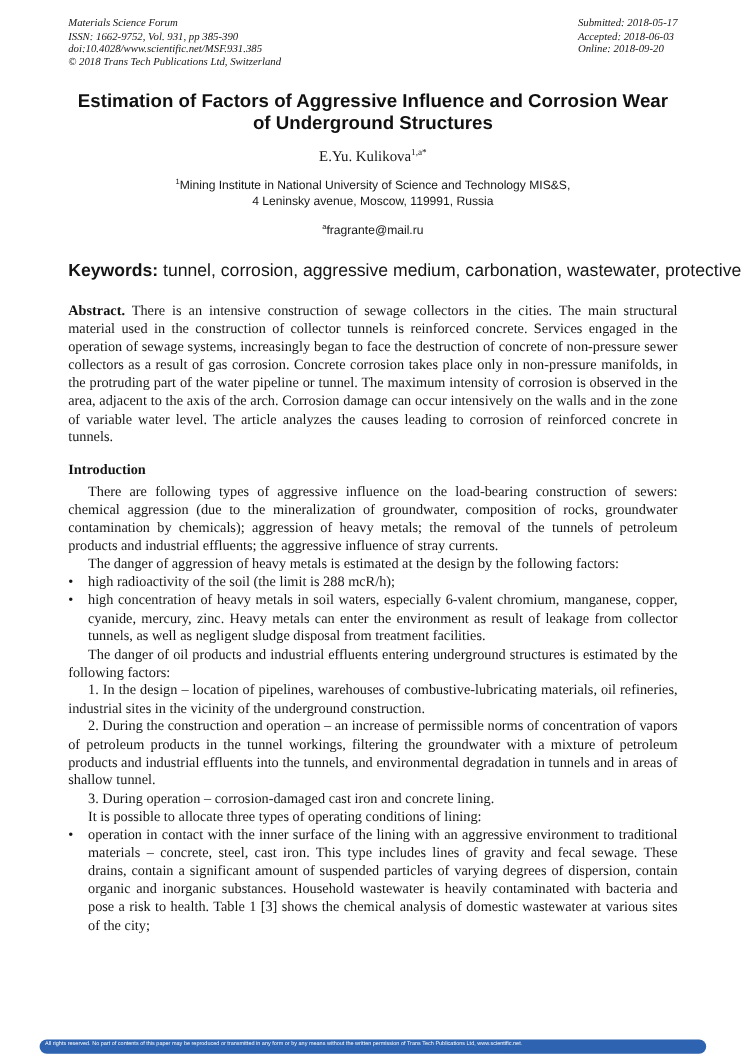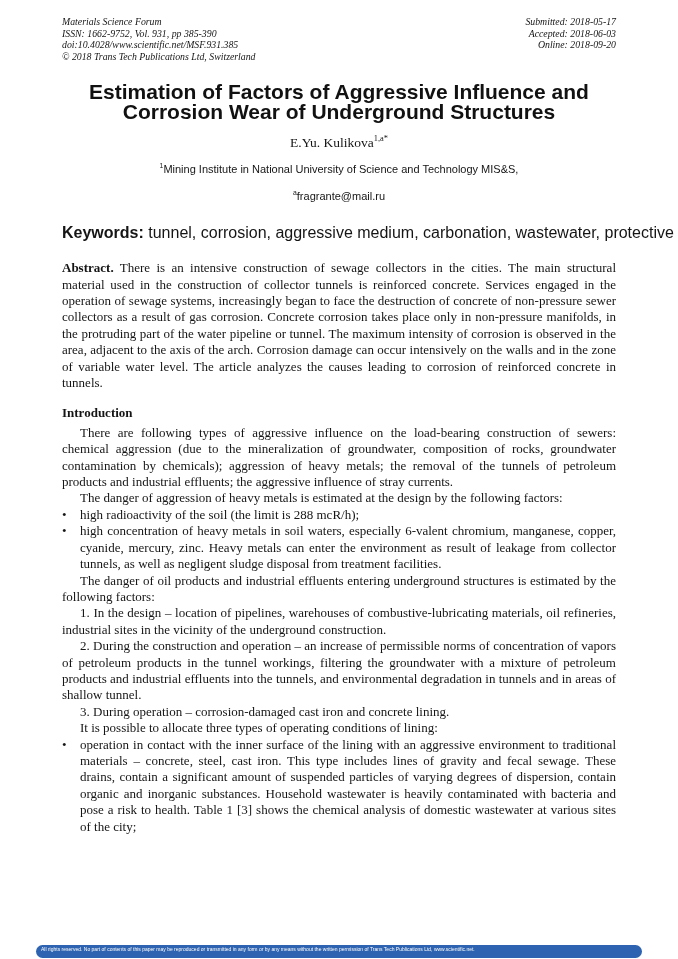--- a/index.html
+++ b/index.html
@@ -18,27 +18,27 @@
   }
 
   
   .page-header {
     display: flex;
     justify-content: space-between;
     font-style: italic;
     font-size: 9.8px;
     line-height: 11.6px;
   }
-  .date-info { text-align: right; }
+  .date-info { text-align: left; }
 
   
   .title {
     font-family: "Liberation Sans", sans-serif;
     font-weight: bold;
-    font-size: 21px;
+    font-size: 17px;
     line-height: 19.5px;
     text-align: center;
     margin-top: 20px;
     color: #111;
   }
   .author {
     text-align: center;
     font-family: Liberation Serif, serif;
     font-size: 13.5px;
     line-height: 17px;
@@ -132,20 +132,21 @@
       <div>Online: 2018-09-20</div>
     </div>
   </header>
 
   <h1 class="title">Estimation of Factors of Aggressive Influence and Corrosion Wear of Underground Structures</h1>
 
   <div class="author"><span>E.Yu. Kulikova</span><sup class="sup">1,a*</sup></div>
 
   <div class="affiliation">
     <div><sup class="sup">1</sup><span>Mining Institute in National University of Science and Technology MIS&amp;S,</span></div>
+    <div>4 Leninsky avenue, Moscow, 119991, Russia</div>
   </div>
 
   <div class="email"><sup class="sup">a</sup><span>fragrante@mail.ru</span></div>
 
   <p class="keywords"><b>Keywords:</b><span> tunnel, corrosion, aggressive medium, carbonation, wastewater, protective layer.</span></p>
 
   <p class="abstract"><b>Abstract.</b><span> There is an intensive construction of sewage collectors in the cities. The main structural material used in the construction of collector tunnels is reinforced concrete. Services engaged in the operation of sewage systems, increasingly began to face the destruction of concrete of non-pressure sewer collectors as a result of gas corrosion. Concrete corrosion takes place only in non-pressure manifolds, in the protruding part of the water pipeline or tunnel. The maximum intensity of corrosion is observed in the area, adjacent to the axis of the arch. Corrosion damage can occur intensively on the walls and in the zone of variable water level. The article analyzes the causes leading to corrosion of reinforced concrete in tunnels.</span></p>
 
   <h2 class="section-heading">Introduction</h2>
 

